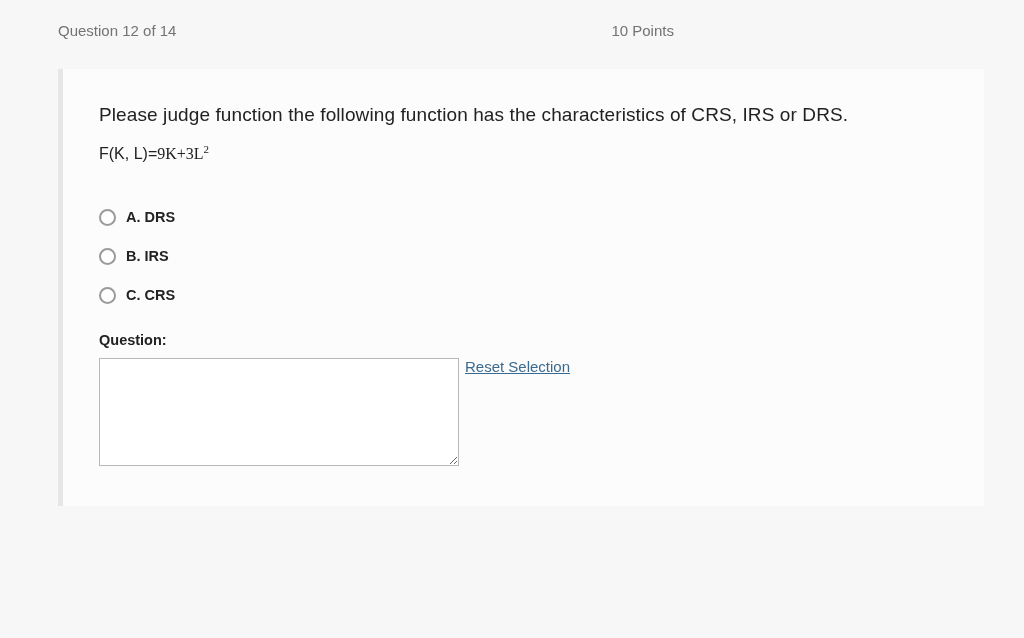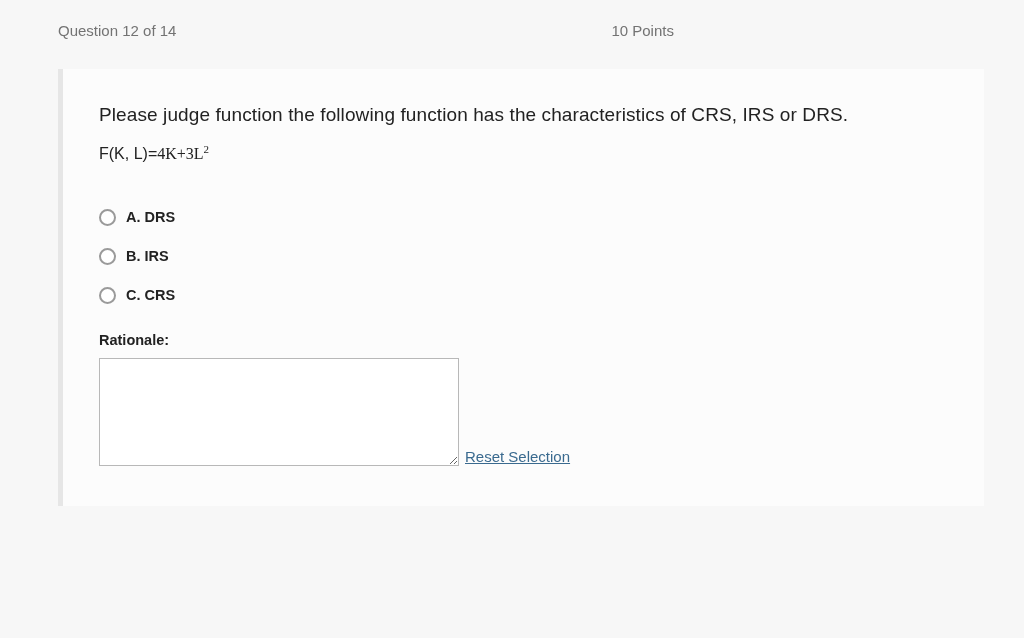--- a/index.html
+++ b/index.html
@@ -80,21 +80,20 @@
     .rationale-block {
       margin-top: 28px;
     }
     .rationale-label {
       font-size: 14.5px;
       font-weight: bold;
       color: #222;
     }
     .rationale-row {
       display: flex;
-      align-items: flex-end;
       margin-top: 10px;
     }
     .rationale-textarea {
       width: 360px;
       height: 108px;
       border: 1px solid #b8b8b8;
       background: #fff;
       resize: both;
       font-family: Arial, Helvetica, sans-serif;
       font-size: 14px;
@@ -113,38 +112,38 @@
 <body>
 
 <div class="header">
   <div class="header-left">Question 12 of 14</div>
   <div class="header-right">10 Points</div>
 </div>
 
 <div class="question-card">
   <div class="prompt-text">Please judge function the following function has the characteristics of CRS, IRS or DRS.</div>
   <div class="formula-line">
-    <span class="fn">F(K, L)=</span><span class="math">4K+3L</span><sup class="math">2</sup>
+    <span class="fn">F(K, L)=</span><span class="math">9K+3L</span><sup class="math">2</sup>
   </div>
 
   <div class="options">
     <div class="option-row">
       <span class="radio-circle"></span>
       <span class="option-label">A. DRS</span>
     </div>
     <div class="option-row">
       <span class="radio-circle"></span>
       <span class="option-label">B. IRS</span>
     </div>
     <div class="option-row">
       <span class="radio-circle"></span>
       <span class="option-label">C. CRS</span>
     </div>
   </div>
 
   <div class="rationale-block">
-    <div class="rationale-label">Rationale:</div>
+    <div class="rationale-label">Question:</div>
     <div class="rationale-row">
       <textarea class="rationale-textarea" value="" style=""></textarea>
       <span class="reset-link">Reset Selection</span>
     </div>
   </div>
 </div>
 
 </body></html>

